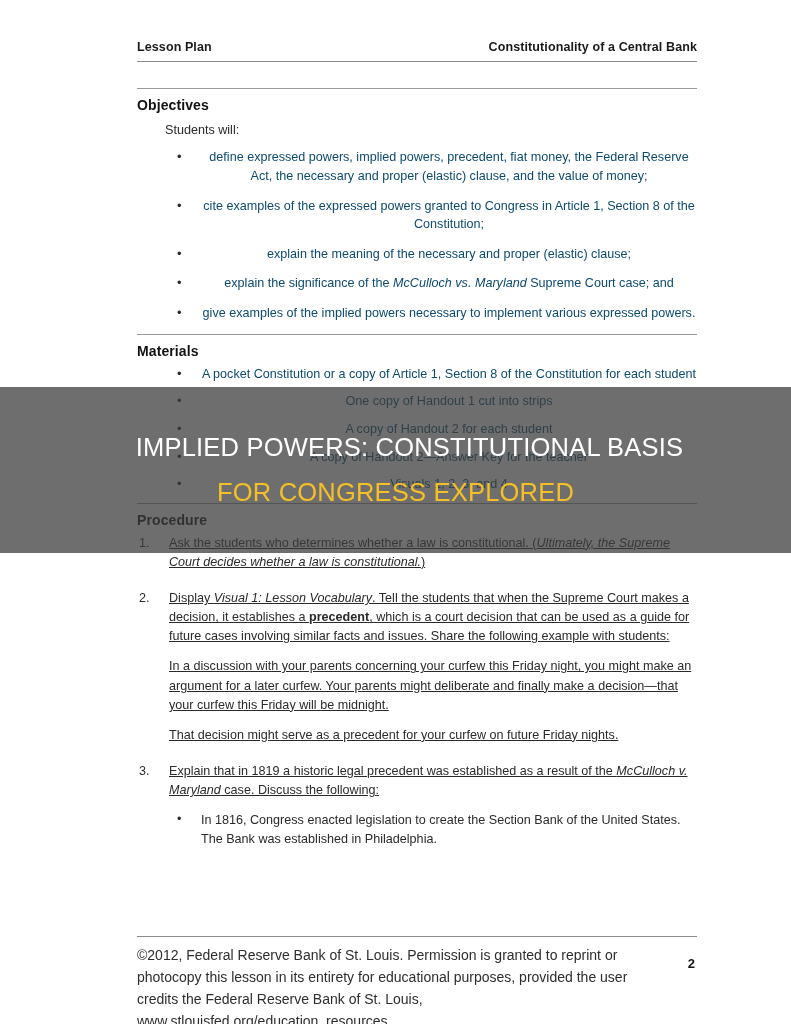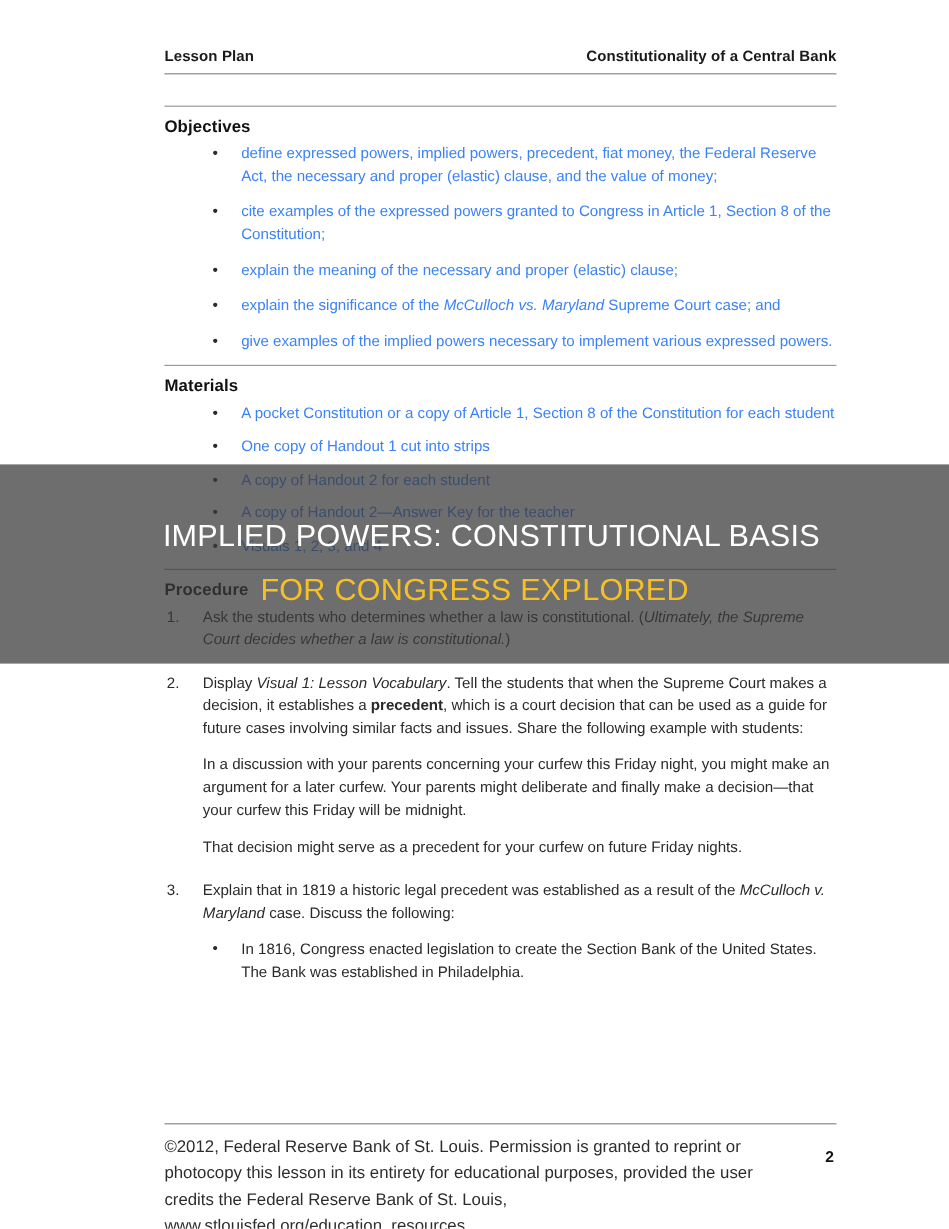--- a/index.html
+++ b/index.html
@@ -80,23 +80,24 @@
 
   ul.bullets {
     list-style: none;
     margin: 0;
     padding: 0;
   }
   ul.bullets > li {
     position: relative;
     font-size: 12.6px;
     line-height: 1.48;
-    color: #3b82f6;
+    color: #0c4a6e;
     margin: 0 0 11px 0;
     padding-left: 64px;
+    text-align: center;
   }
   ul.bullets > li::before {
     content: "\2022";
     position: absolute;
     left: 40px;
     top: -1px;
     font-size: 13px;
     color: #2a2a2a;
   }
   ul.bullets.tight > li { margin-bottom: 9px; }
@@ -116,21 +117,21 @@
     padding-left: 32px;
   }
   ol.steps > li::before {
     counter-increment: step;
     content: counter(step) ".";
     position: absolute;
     left: 2px;
     top: 0;
     color: #2a2a2a;
   }
-  ol.steps p { margin: 0 0 11px 0; }
+  ol.steps p { margin: 0 0 11px 0; text-decoration: underline; }
   ol.steps p:last-child { margin-bottom: 0; }
 
   ul.subbullets {
     list-style: none;
     margin: 11px 0 0 0;
     padding: 0;
   }
   ul.subbullets > li {
     position: relative;
     font-size: 12.6px;
@@ -226,20 +227,21 @@
       <span class="left">Lesson Plan</span>
       <span class="right">Constitutionality of a Central Bank</span>
     </div>
     <hr class="rule">
 
     <div class="gap-after-head"></div>
     <hr class="rule-thin">
 
     <div class="sec-wrap">
       <h2 class="section">Objectives</h2>
+      <p class="lead">Students will:</p>
       <ul class="bullets">
         <li>define expressed powers, implied powers, precedent, fiat money, the Federal Reserve Act, the necessary and proper (elastic) clause, and the value of money;</li>
         <li>cite examples of the expressed powers granted to Congress in Article 1, Section 8 of the Constitution;</li>
         <li>explain the meaning of the necessary and proper (elastic) clause;</li>
         <li>explain the significance of the <em>McCulloch vs. Maryland</em> Supreme Court case; and</li>
         <li>give examples of the implied powers necessary to implement various expressed powers.</li>
       </ul>
     </div>
 
     <hr class="rule-thin">

